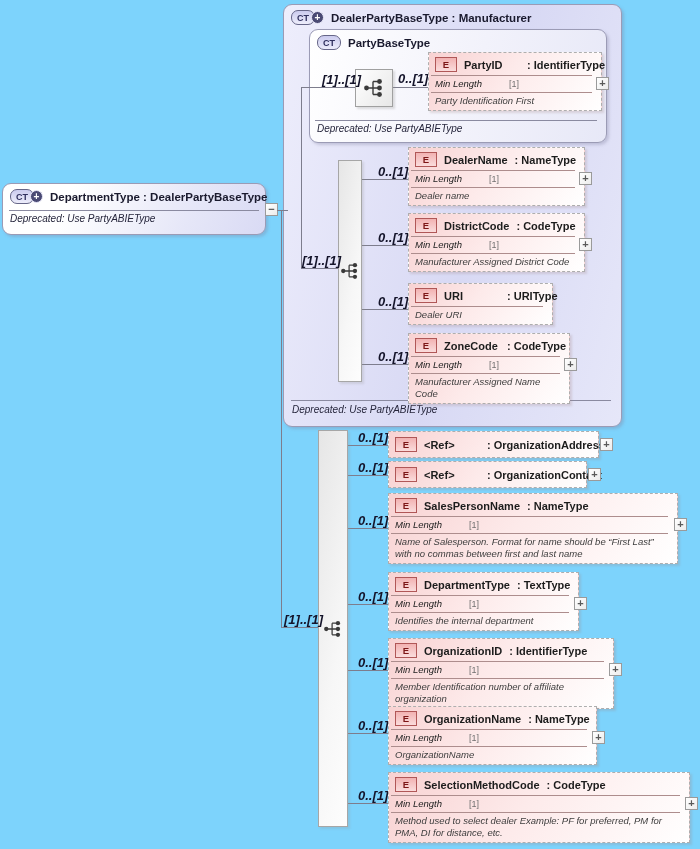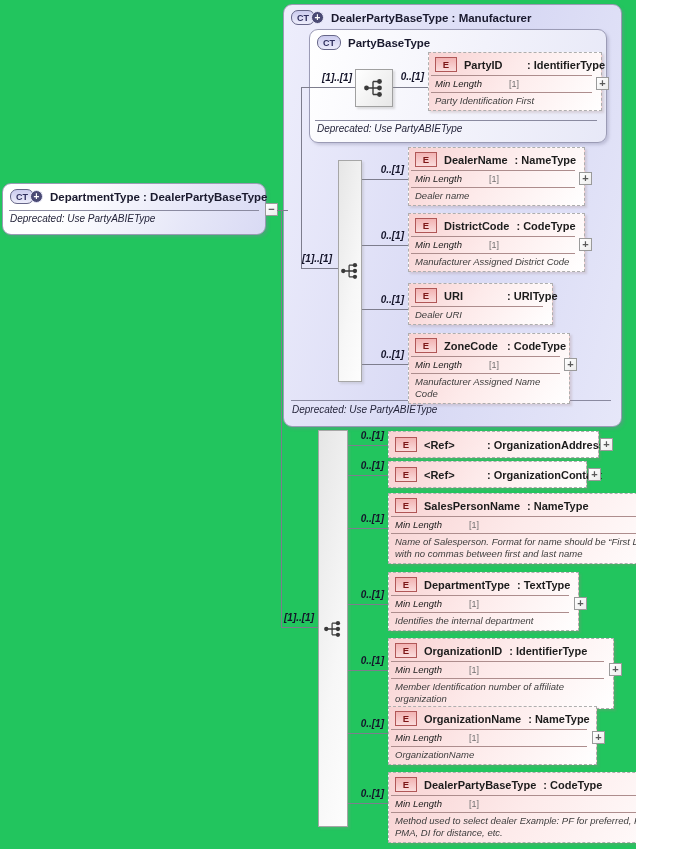--- a/index.html
+++ b/index.html
@@ -1,18 +1,18 @@
 <!DOCTYPE html>
 <html><head>
 <meta charset="utf-8">
 <style>
   html,body{margin:0;padding:0;background:#fff;}
   #stage{
-    position:relative;width:636px;height:849px;overflow:hidden;
-    font-family:"Liberation Sans", sans-serif;background:#22c55e;
+    position:relative;width:700px;height:849px;overflow:hidden;
+    font-family:"Liberation Sans", sans-serif;background:#7dd3fc;
   }
   
   .ctbox{
     position:absolute;border:1px solid #9b9bb5;border-radius:9px;
     box-shadow:2px 2px 3px rgba(130,130,160,.35);
   }
   .ctbox.outer{background:linear-gradient(105deg,#eeeefc 0%,#d8d9f4 55%,#e6e7f9 100%);}
   .ctbox.inner{background:linear-gradient(105deg,#ffffff 0%,#f2f2fb 55%,#e7e8f7 100%);}
   .ctbox.root{background:linear-gradient(115deg,#ffffff 25%,#e6e7f8 70%,#d9daf4 100%);}
   .ct-head{display:flex;align-items:center;gap:7px;padding:5px 7px 2px 7px;}
@@ -47,21 +47,21 @@
   .el-type{font-size:11px;font-weight:bold;color:#1c1c1c;white-space:nowrap;}
   .el-type::before{content:": ";}
   .el-sep{height:0;border-top:1px solid #ad8d8d;margin:0 9px 0 2px;}
   .el-facet{display:flex;align-items:baseline;gap:27px;padding:2px 6px 1px 6px;font-size:9.5px;height:13px;}
   .facet-label{font-style:italic;color:#222222;}
   .facet-value{color:#707070;font-size:9px;}
   .el-desc{font-style:italic;font-size:9.5px;color:#3d3d3d;padding:2px 6px 3px 6px;line-height:1.25;}
   
   .hline{position:absolute;height:1px;background:#7d7d8d;}
   .vline{position:absolute;width:1px;background:#7d7d8d;}
-  .card{position:absolute;font-size:10px;font-weight:bold;font-style:italic;color:#14142a;text-align:right;white-space:nowrap;}
+  .card{position:absolute;font-size:13px;font-weight:bold;font-style:italic;color:#14142a;text-align:right;white-space:nowrap;}
   .bar{
     position:absolute;border:1px solid #a6a6a6;
     background:linear-gradient(100deg,#e6e6e6 0%,#f7f7f7 60%,#fdfdfd 100%);
     box-shadow:2px 2px 2px rgba(150,150,150,.25);
     display:flex;align-items:center;justify-content:center;
   }
   .seqbox{
     position:absolute;width:36px;height:36px;border:1px solid #a0a0a0;
     background:linear-gradient(125deg,#ffffff,#e7e7e7);
     box-shadow:2px 2px 2px rgba(150,150,150,.3);
@@ -330,21 +330,21 @@
         <span class="facet-value">[1]</span>
       </div>
     <div class="el-sep"></div>
     <div class="el-desc">OrganizationName</div>
   </div>
   <div class="toggle" style="left:592px;top:731px;">+</div>
 
   <div class="el" style="left:388px;top:772px;width:300px;">
     <div class="el-h">
         <span class="e-icon">E</span>
-        <span class="el-name">DealerPartyBaseType</span>
+        <span class="el-name">SelectionMethodCode</span>
         <span class="el-type">CodeType</span>
       </div>
     <div class="el-sep"></div>
     <div class="el-facet">
         <span class="facet-label">Min Length</span>
         <span class="facet-value">[1]</span>
       </div>
     <div class="el-sep"></div>
     <div class="el-desc">Method used to select dealer Example: PF for preferred, PM for PMA, DI for distance, etc.</div>
   </div>

